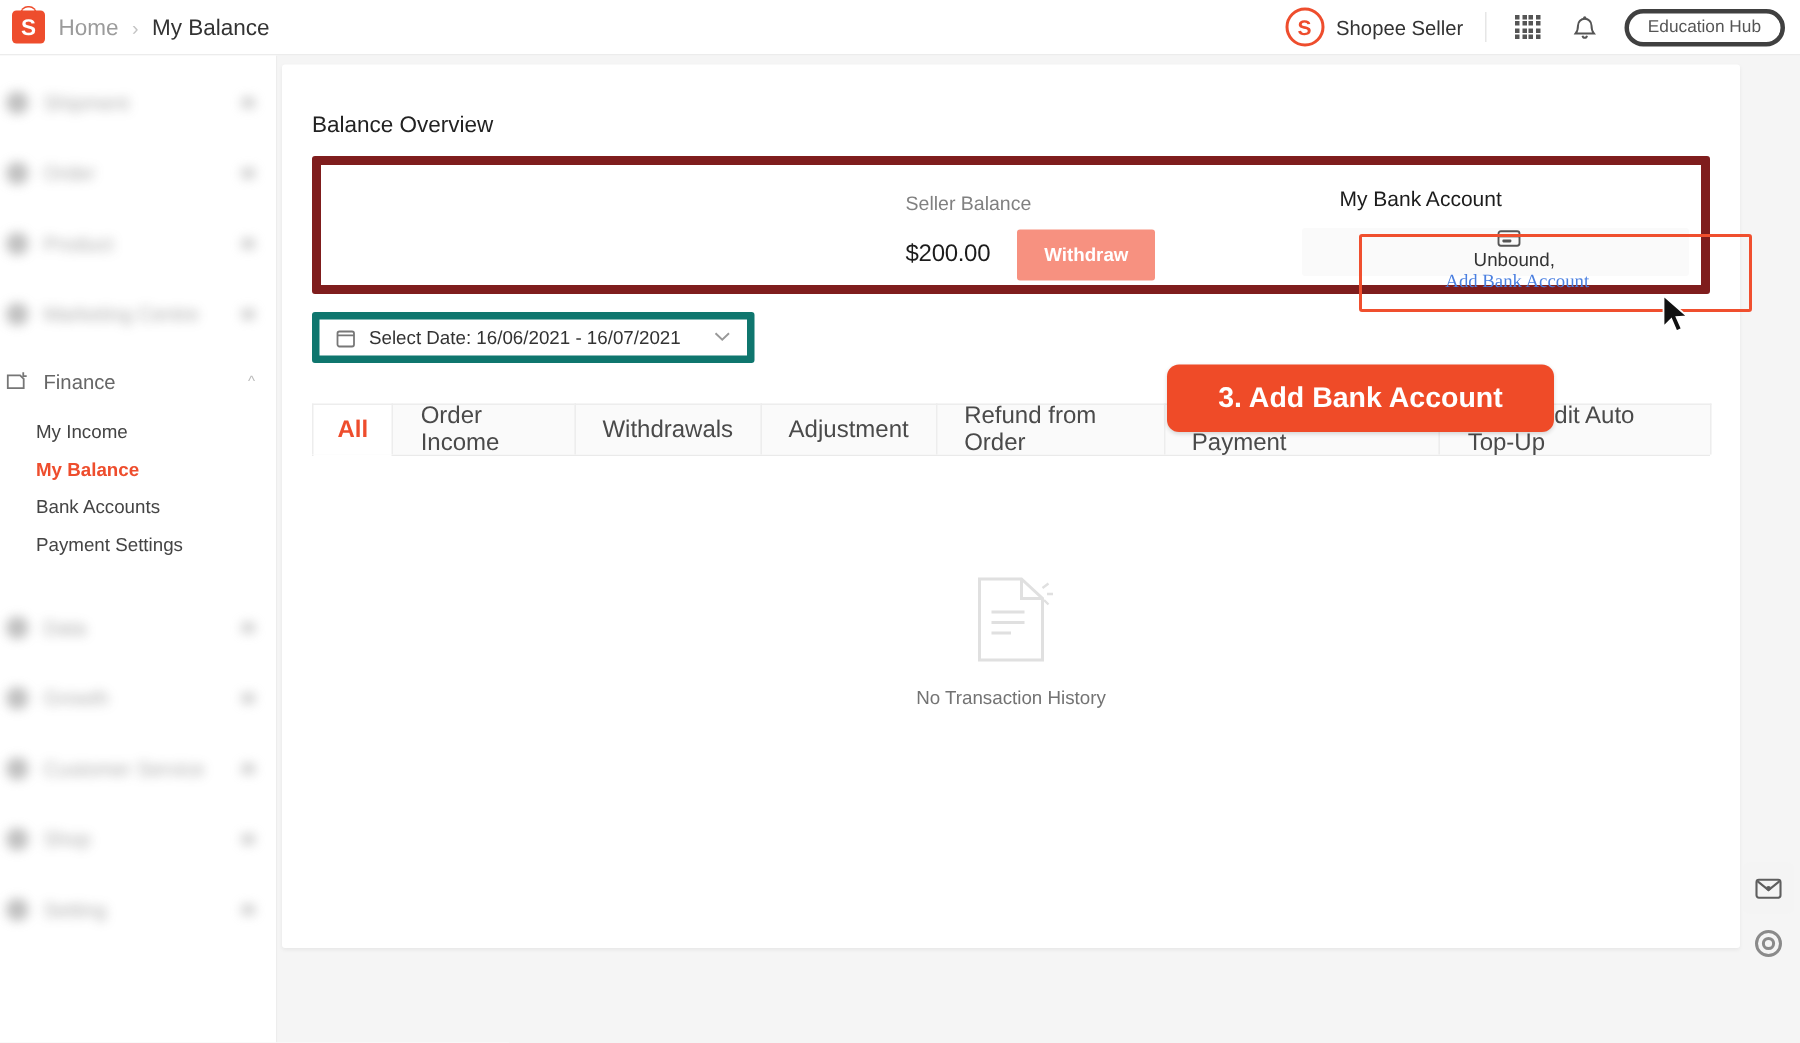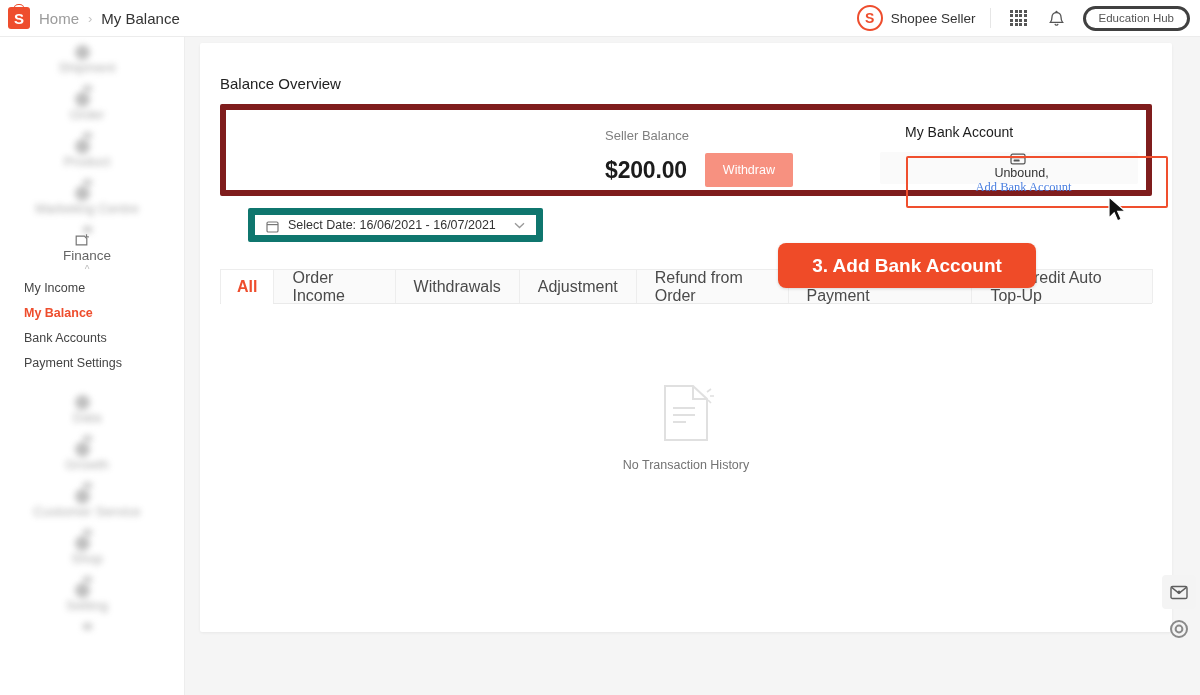--- a/index.html
+++ b/index.html
@@ -51,60 +51,61 @@
     font-size: 11.5px; color: #555; background: #fff;
   }
 
   
   .sidebar {
     position: absolute; top: 37px; left: 0; width: 185px; height: 658px;
     background: #ffffff; border-right: 1px solid #ededed;
     padding-top: 8px;
   }
   .nav-group {
-    height: 47px; display: flex; align-items: center; padding: 0 14px 0 4px; flex-direction: column;
+    height: 47px; display: flex; align-items: center; padding: 0 14px 0 4px;
   }
   .nav-group.blurred { filter: blur(3.4px); opacity: .55; }
   .nav-ico {
     width: 15px; height: 15px; margin-right: 10px; flex: none;
     color: #767676;
   }
   .nav-ico svg { display:block; }
   .nav-label { font-size: 13.5px; color: #666; flex: 1; }
   .nav-chev { color: #bbb; font-size: 10px; }
   .nav-sub {
     height: 25px; display: flex; align-items: center;
     padding-left: 24px; font-size: 12.5px; color: #444;
   }
   .nav-sub.active { color: #ee4d2d; font-weight: bold; }
   .blur-dot { width: 15px; height: 15px; border-radius: 50%; background: #8d8d8d; margin-right: 10px; flex:none;}
   .blur-chev { width: 9px; height: 7px; background: #a5a5a5; border-radius: 2px; }
 
   
   .content-card {
-    position: absolute; left: 200px; top: 43px;
+    position: absolute; left: 188px; top: 43px;
     width: 972px; height: 589px;
     background: #ffffff; border-radius: 2px;
     box-shadow: 0 1px 3px rgba(0,0,0,.06);
     padding: 0 20px;
   }
   .section-title { font-size: 15px; color: #222; margin: 32px 0 12px 0; }
   .panel {
     border: 6px solid #7f1d1d; border-radius: 2px; height: 92px;
     position: relative; display: flex; justify-content: center;
   }
   .balance-col { padding: 18px 0 0 26px; }
   .balance-label { font-size: 13px; color: #808080; }
   .balance-row { display: flex; align-items: center; margin-top: 10px; }
-  .balance-amount { font-size: 23px; font-weight: bold; color: #1c1c1c; letter-spacing: -0.2px; }
+  .balance-amount { font-size: 16px; font-weight: normal; color: #1c1c1c; letter-spacing: -0.2px; }
   .withdraw-btn {
     margin-left: 18px; background: #f79180; color: #ffffff;
     border: none; border-radius: 2px; height: 34px; padding: 0 18px;
     font-size: 12.5px; font-family: "Liberation Sans", sans-serif;
     cursor: default;
+    font-weight: bold;
   }
   .bank-col {
     position: absolute; right: 8px; top: 14px; width: 258px; text-align: left;
   }
   .bank-title { font-size: 14px; color: #1c1c1c; padding-left: 25px; }
   .bank-box {
     margin-top: 12px; background: #fafafa; height: 32px; border-radius: 2px;
     display: flex; align-items: center; padding-left: 25px; flex-direction: column;
   }
   .bank-icon { width: 16px; height: 14px; margin-right: 8px; color: #555; }
@@ -122,22 +123,22 @@
   .callout {
     position: absolute; left: 778px; top: 243px;
     width: 258px; height: 45px; background: #ef4b28;
     border-radius: 8px; display: flex; align-items: center; justify-content: center;
     color: #ffffff; font-size: 19px; font-weight: bold;
     box-shadow: 0 1px 3px rgba(0,0,0,.15);
   }
 
   .date-picker {
     margin-top: 12px; width: 295px; height: 34px;
-    border: 7px solid #0f766e; border-radius: 2px; background: #fff;
-    display: flex; align-items: center; padding: 0 11px; margin-left: 28px;
+    border: 5px solid #0f766e; border-radius: 2px; background: #fff;
+    display: flex; align-items: center; padding: 0 11px;
   }
   .cal-icon { width: 13px; height: 13px; margin-right: 9px; color: #777; }
   .date-text { font-size: 12.5px; color: #333; flex: 1; }
   .date-chev { color: #999; font-size: 11px; }
 
   .tabs { margin-top: 27px; display: flex; border-bottom: 1px solid #eaeaea; }
   .tab {
     height: 34px; padding: 0 18px; display: flex; align-items: center;
     font-size: 16px; color: #4a4a4a; background: #fafafa;
     border: 1px solid #ededed; border-bottom: none; margin-right: -1px;

